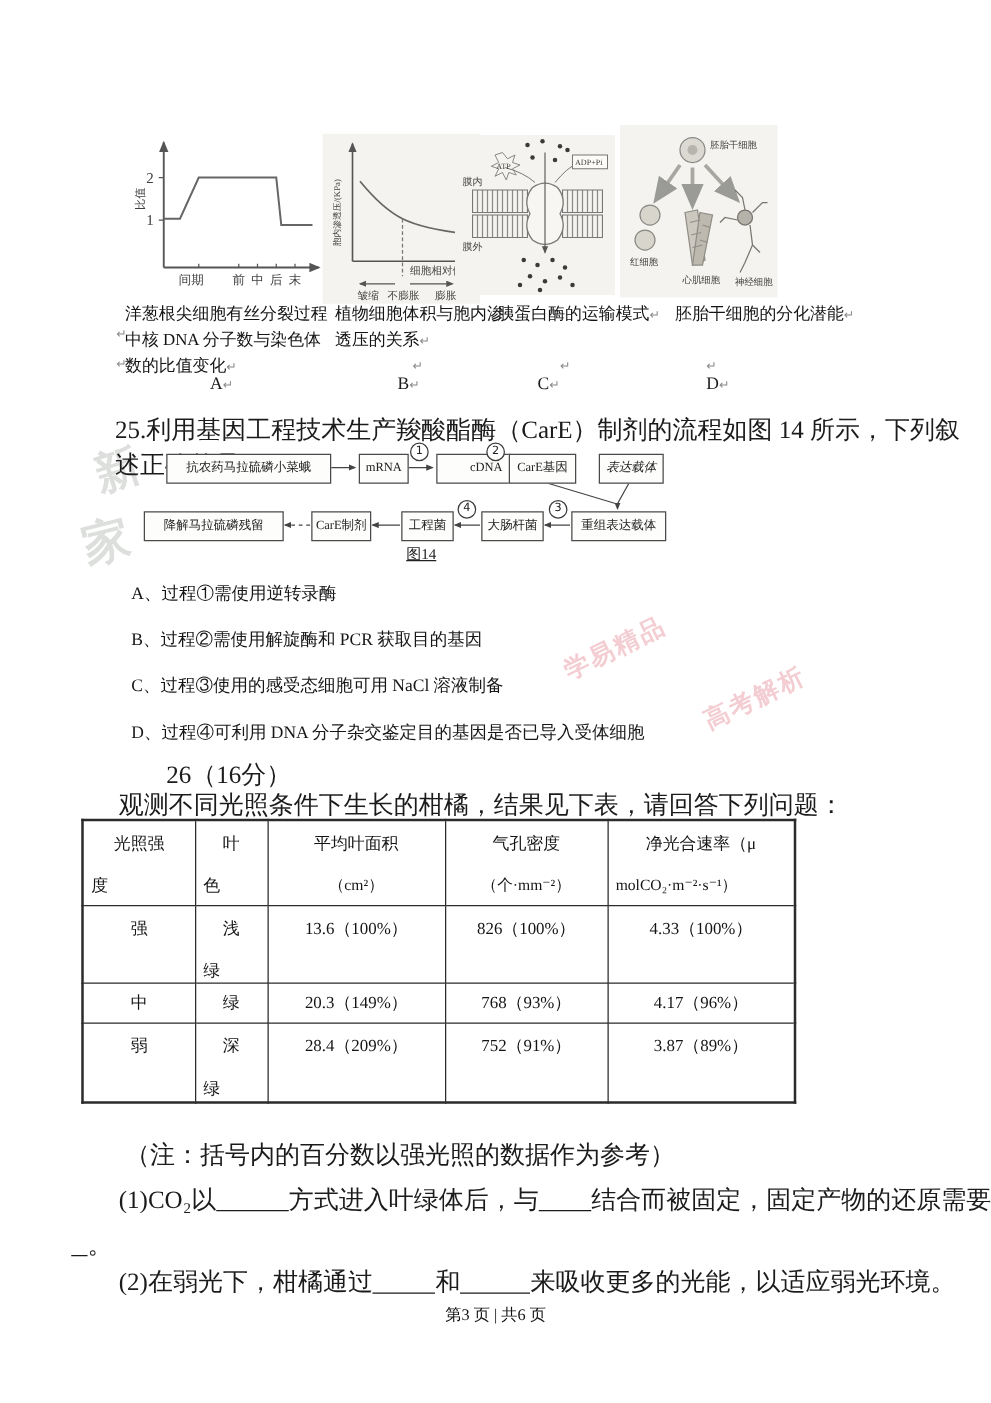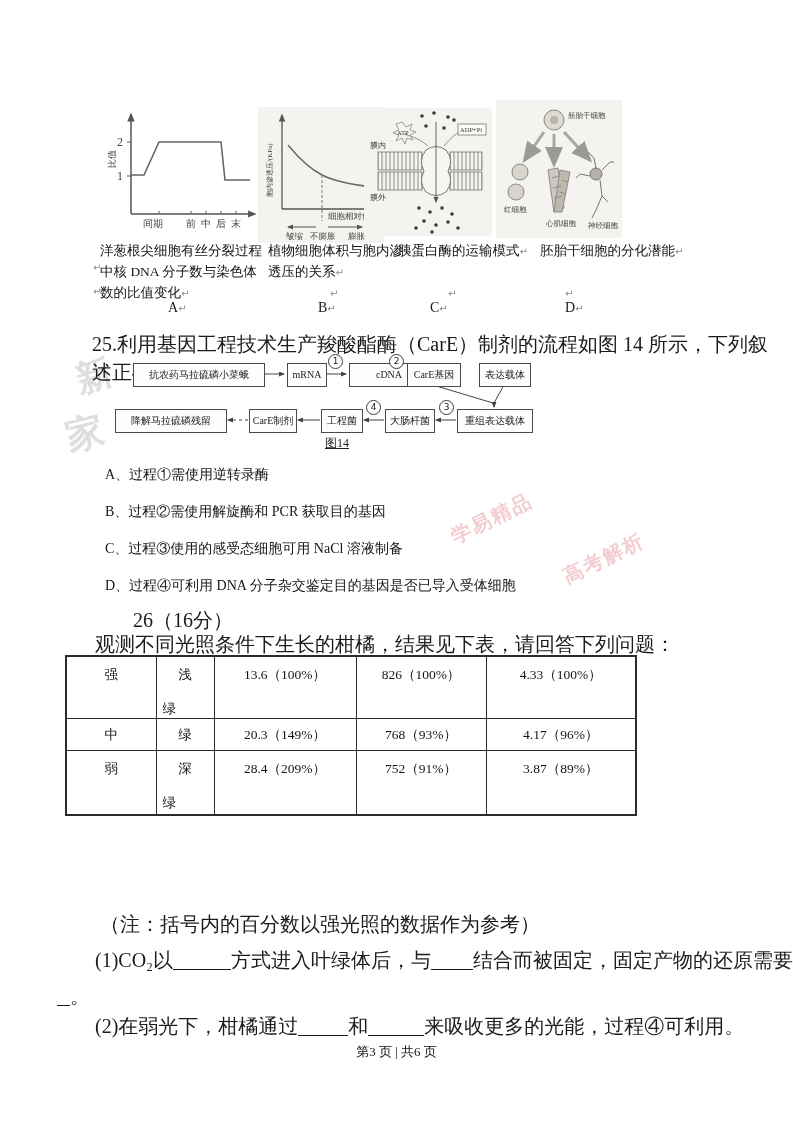--- a/index.html
+++ b/index.html
@@ -215,21 +215,21 @@
     <line x1="381" y1="45" x2="381" y2="49" stroke="#444" marker-end="url(#fa)"></line>
     <line x1="343" y1="62" x2="323" y2="62" stroke="#444" marker-end="url(#fa)"></line>
     <line x1="271" y1="62" x2="251" y2="62" stroke="#444" marker-end="url(#fa)"></line>
     <line x1="207" y1="62" x2="185" y2="62" stroke="#444" marker-end="url(#fa)"></line>
     <line x1="135" y1="62" x2="115" y2="62" stroke="#444" stroke-dasharray="3,3" marker-end="url(#fa)"></line>
   </svg>
   <div class="fbox" style="left:20px;top:5px;width:130px;">抗农药马拉硫磷小菜蛾</div>
   <div class="fbox" style="left:174px;top:5px;width:38px;">mRNA</div>
   <div class="fbox" style="left:236px;top:5px;width:38px;padding-left:20px;">cDNA</div>
   <div class="fbox" style="left:294px;top:5px;width:52px;">CarE基因</div>
-  <div class="fbox" style="left:366px;top:5px;width:50px;">表达载体</div>
+  <div class="fbox" style="left:366px;top:5px;width:50px;font-style:italic;">表达载体</div>
   <div class="fbox" style="left:2px;top:51px;width:110px;">降解马拉硫磷残留</div>
   <div class="fbox" style="left:136px;top:51px;width:46px;">CarE制剂</div>
   <div class="fbox" style="left:208px;top:51px;width:40px;">工程菌</div>
   <div class="fbox" style="left:272px;top:51px;width:48px;">大肠杆菌</div>
   <div class="fbox" style="left:344px;top:51px;width:74px;">重组表达载体</div>
   <span class="cnum" style="left:215px;top:-4px;">1</span>
   <span class="cnum" style="left:276px;top:-4px;">2</span>
   <span class="cnum" style="left:326px;top:42px;">3</span>
   <span class="cnum" style="left:253px;top:42px;">4</span>
   <span class="figcap" style="left:212px;top:77px;text-decoration:underline;">图14</span>
@@ -245,20 +245,42 @@
 
 <table class="t26 abs" style="left:65px;top:655px;width:570px;">
   <colgroup>
       <col style="width:90px">
       <col style="width:58px">
       <col style="width:142px">
       <col style="width:130px">
       <col style="width:150px">
     </colgroup>
   <tbody>
+      <tr style="height:68px">
+    <td class="vt">
+      <div class="tl1">光照强</div>
+      <div class="tl2l">度</div>
+    </td>
+    <td class="vt">
+      <div class="tl1">叶</div>
+      <div class="tl2l">色</div>
+    </td>
+    <td class="vt">
+      <div class="tl1">平均叶面积</div>
+      <div class="tl2c unit">（cm²）</div>
+    </td>
+    <td class="vt">
+      <div class="tl1">气孔密度</div>
+      <div class="tl2c unit">（个·mm⁻²）</div>
+    </td>
+    <td class="vt">
+      <div class="tl1">净光合速率（μ</div>
+      <div class="tl2l unit">molCO₂·m⁻²·s⁻¹）</div>
+    </td>
+  </tr>
   <tr style="height:60px">
     <td class="vt">
           <div class="tl1">强</div>
         </td>
     <td class="vt">
       <div class="tl1">浅</div>
       <div class="tl2l">绿</div>
     </td>
     <td class="vt">
           <div class="tl1">13.6（100%）</div>
@@ -300,16 +322,16 @@
 
 <div class="abs txt" style="left:100px;top:910px;">（注：括号内的百分数以强光照的数据作为参考）</div>
 
 <div class="abs txt" style="left:95px;top:946px;white-space:nowrap;">
   <span>(1)CO₂以</span><span class="blank" style="width:58px;"></span><span>方式进入叶绿体后，与</span><span class="blank" style="width:42px;"></span><span>结合而被固定，固定产物的还原需要光反应提供的</span><span class="blank" style="width:34px;"></span>
 </div>
 <div class="abs txt" style="left:57px;top:982px;">
   <span class="blank" style="width:13px;"></span><span>。</span>
 </div>
 <div class="abs txt" style="left:95px;top:1012px;white-space:nowrap;">
-  <span>(2)在弱光下，柑橘通过</span><span class="blank" style="width:50px;"></span><span>和</span><span class="blank" style="width:56px;"></span><span>来吸收更多的光能，过程④可利用。</span>
+  <span>(2)在弱光下，柑橘通过</span><span class="blank" style="width:50px;"></span><span>和</span><span class="blank" style="width:56px;"></span><span>来吸收更多的光能，以适应弱光环境。</span>
 </div>
 
 <div class="abs footer" style="left:0;top:1043px;width:793px;text-align:center;">第3 页 | 共6 页</div>
 
 </body></html>

